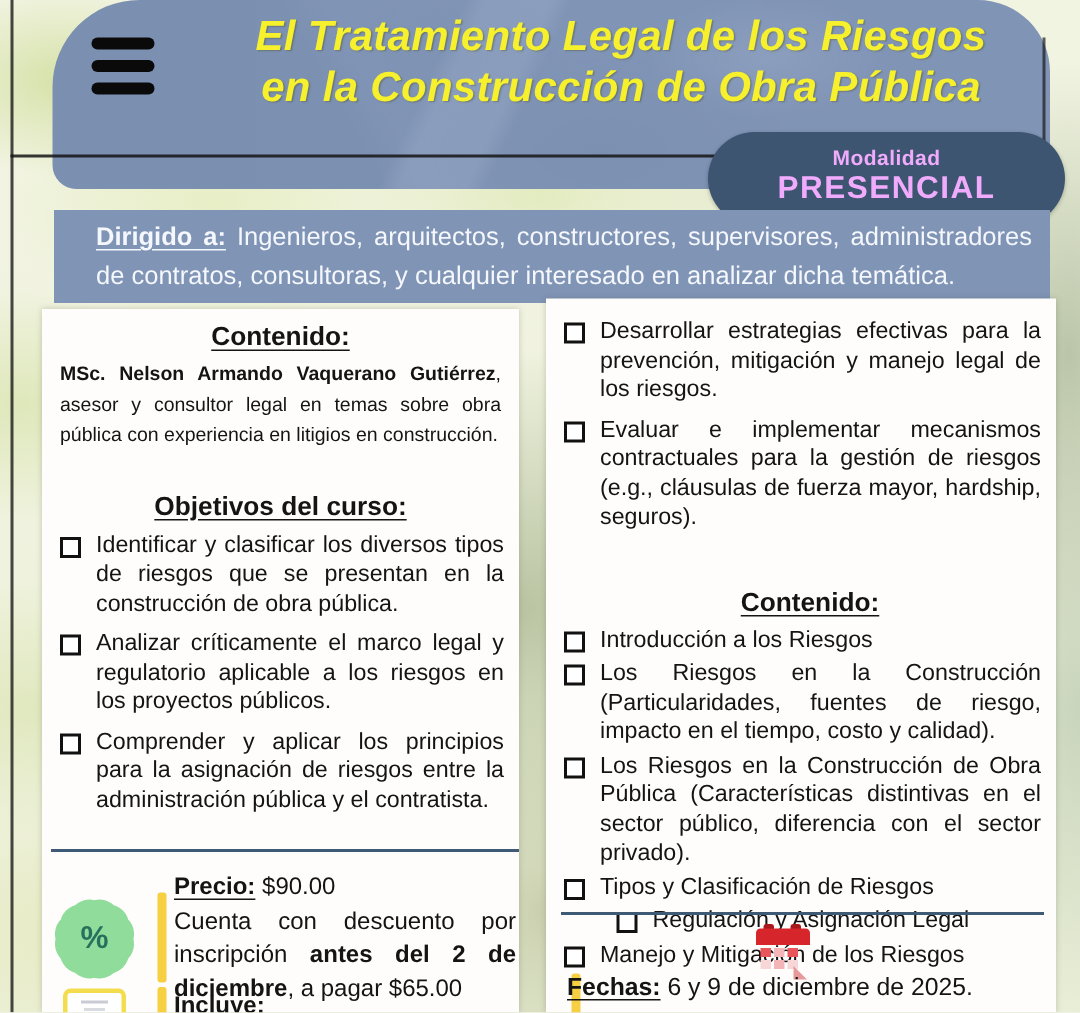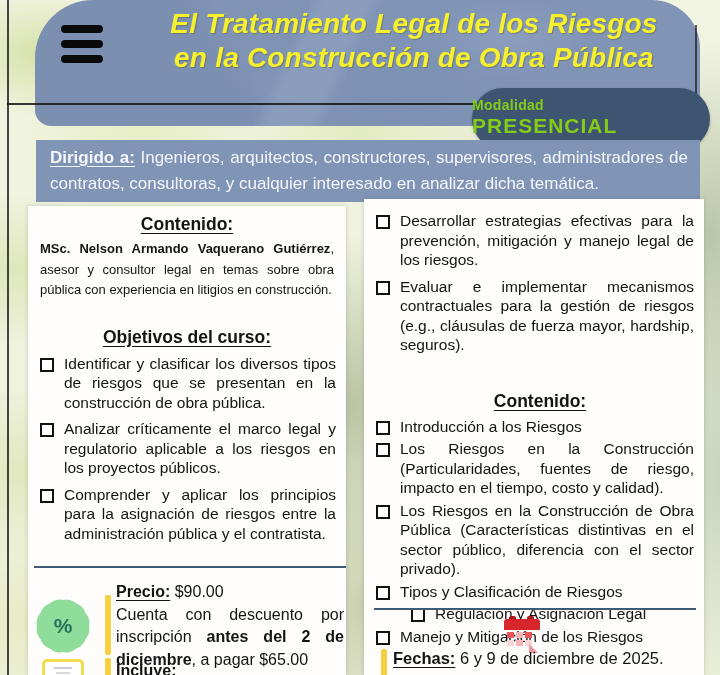--- a/index.html
+++ b/index.html
@@ -38,27 +38,27 @@
       radial-gradient(120px 60px at 72% 30%, rgba(200,212,230,.3), rgba(200,212,230,0) 70%),
       radial-gradient(100px 70px at 40% 30%, rgba(120,140,170,.3), rgba(120,140,170,0) 70%);}
   .menu{position:absolute;left:26px;top:25px;width:42px;cursor:pointer;}
   .menu .bar{height:8px;background:#0a0a0a;border-radius:5px;margin-bottom:7px;}
   .title{position:absolute;left:105px;right:12px;top:7px;text-align:center;color:#f6f12c;
     font-weight:800;font-style:italic;font-size:28px;line-height:34px;letter-spacing:.2px;
     text-shadow:1px 1px 1px rgba(70,70,10,.35);}
 
   
   .pill{position:absolute;left:472px;top:88px;width:238px;height:62px;background:#3d5571;
-    border-radius:32px;color:#84cc16;box-shadow:0 1px 3px rgba(0,0,0,.25);}
+    border-radius:32px;color:#f0abfc;text-align:center;box-shadow:0 1px 3px rgba(0,0,0,.25);}
   .pill .l1{font-size:14px;font-weight:700;margin-top:9px;letter-spacing:.3px;}
   .pill .l2{font-size:21px;font-weight:700;letter-spacing:1px;margin-top:1px;}
 
   
   .aud{position:absolute;left:36px;top:140px;width:664px;height:62px;background:#8094b6;
-    color:#f4f7fb;font-size:17px;line-height:26px;padding:5px 12px 0 14px;box-sizing:border-box;
+    color:#f4f7fb;font-size:17px;line-height:26px;padding:5px 12px 0 28px;box-sizing:border-box;
     text-align:justify;}
   .aud .lbl{font-weight:700;text-decoration:underline;text-underline-offset:3px;}
 
   
   .panel{position:absolute;background:#fffdfb;color:#141414;box-shadow:0 0 4px rgba(60,70,50,.25);}
   .panel-left{left:28px;top:206px;width:318px;height:469px;}
   .panel-right{left:364px;top:199px;width:340px;height:476px;}
 
   .hd{font-size:17.5px;font-weight:700;text-align:center;text-decoration:underline;
     text-underline-offset:3px;margin:0;}
@@ -101,21 +101,21 @@
   .cal .knob{position:absolute;top:0;width:7px;height:7px;background:#a8181d;border-radius:2px;}
   .cal .k1{left:5px;} .cal .k2{left:23px;}
   .cal .top{position:absolute;top:3px;left:0;width:36px;height:11px;background:#d6252b;border-radius:3px 3px 0 0;}
   .cal .grid{position:absolute;top:16px;left:3px;width:30px;display:flex;flex-wrap:wrap;gap:2px;}
   .cal .c{width:7px;height:6px;}
   .cal .c1{background:#e8565b;} .cal .c2{background:#f3b5b7;} .cal .c3{background:#f7d6d7;}
   .cal .fold{position:absolute;right:2px;bottom:-3px;width:0;height:0;
     border-left:9px solid transparent;border-top:9px solid #e8999c;transform:rotate(180deg);}
   .dates-wrap{position:absolute;left:10px;top:448px;right:8px;}
   .ybar-dates{left:7px;top:2px;height:40px;}
-  .dates-text{position:absolute;left:19px;top:0;font-size:16.5px;line-height:22px;}
+  .dates-text{position:absolute;left:4px;top:0;font-size:16.5px;line-height:22px;}
   .dates-lbl{font-weight:700;text-decoration:underline;text-underline-offset:3px;}
 </style>
 </head>
 <body>
 
 <div class="canvas">
   <div class="bg"></div>
   <div class="frame-v-left"></div>
 
   <div class="banner">

